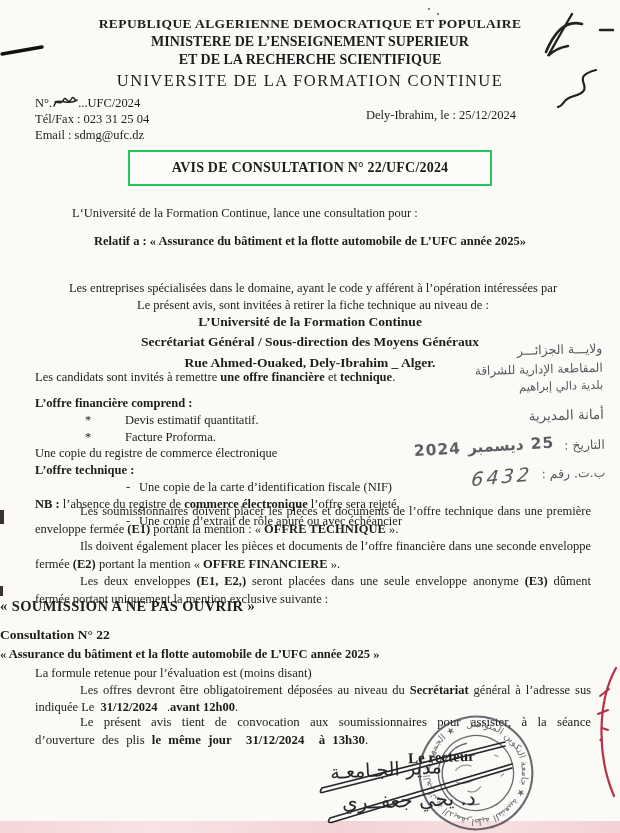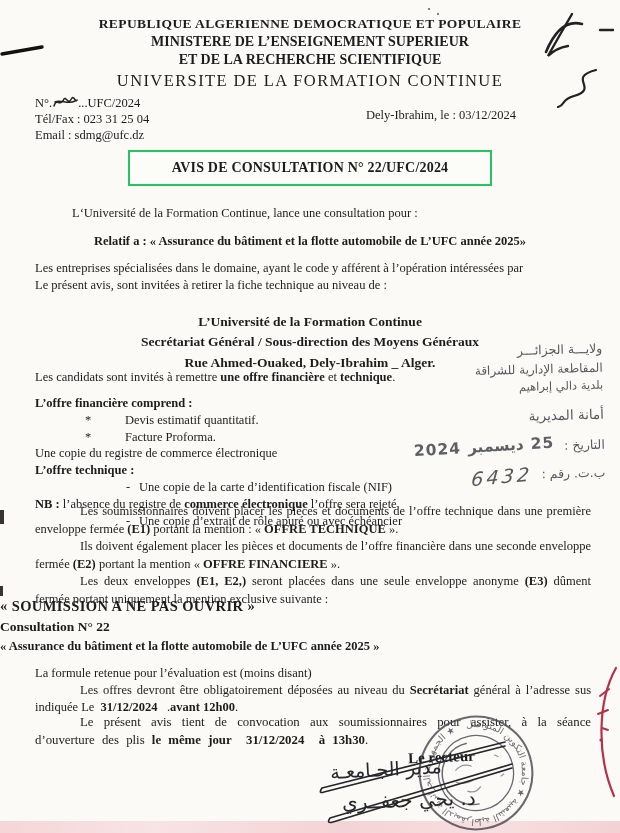--- a/index.html
+++ b/index.html
@@ -15,34 +15,34 @@
   
   .ref{position:absolute;left:35px;top:95px;font-size:12.5px;line-height:16px;}
   .ref-line{white-space:nowrap;}
   .date-line{position:absolute;left:366px;top:108px;font-size:12.5px;}
   
   .titlebox{position:absolute;left:128px;top:150px;width:352px;border:2px solid #22c55e;
             text-align:center;padding:8px 4px;font-weight:bold;font-size:14px;letter-spacing:.2px;
             background:rgba(255,255,255,.35);}
   .p-intro{position:absolute;left:72px;top:206px;font-size:12.5px;}
   .p-subject{position:absolute;left:0;right:0;top:234px;text-align:center;font-weight:bold;font-size:12.5px;}
-  .p-ent{position:absolute;left:35px;top:260px;width:556px;font-size:12.5px;line-height:1.38;}
+  .p-ent{position:absolute;left:35px;top:280px;width:556px;font-size:12.5px;line-height:1.38;text-align:center;}
   .addr{position:absolute;left:0;right:0;top:312px;text-align:center;font-weight:bold;font-size:13.5px;line-height:1.5;}
   .p-cand{position:absolute;left:35px;top:370px;font-size:12.5px;}
   
   .offers{position:absolute;left:35px;top:395px;font-size:12.5px;line-height:16.8px;}
   .bul1{display:inline-block;margin-left:50px;width:40px;}
   .bul2{display:inline-block;margin-left:82px;width:22px;text-align:center;}
   
   .envs{position:absolute;left:35px;top:503px;width:556px;font-size:12.5px;line-height:1.4;text-align:justify;}
   .envs p{margin:0;text-indent:45px;}
   
   .soum{position:absolute;left:0;right:0;top:598px;font-weight:bold;}
   .soum-l1{font-size:14.5px;letter-spacing:.4px;}
-  .soum-l2{font-size:13.5px;margin-top:4px;}
+  .soum-l2{font-size:13.5px;margin-top:12px;}
   .soum-l3{font-size:12.5px;margin-top:4px;}
   .p-eval{position:absolute;left:35px;top:666px;font-size:12.5px;}
   .p-dep{position:absolute;left:35px;top:682px;width:556px;font-size:12.5px;line-height:1.38;text-align:justify;text-indent:45px;margin:0;}
   .p-conv{position:absolute;left:35px;top:713px;width:556px;font-size:12.8px;line-height:1.42;text-align:justify;text-indent:45px;word-spacing:4px;margin:0;}
   .recteur{position:absolute;left:408px;top:749px;font-weight:bold;font-size:15px;transform:rotate(-2deg);z-index:6;}
   
   .registry{position:absolute;left:350px;top:343px;width:254px;direction:rtl;text-align:right;
             font-family:"DejaVu Sans",sans-serif;color:#3b3c44;opacity:.85;transform:rotate(-1.5deg);
             font-size:12.5px;line-height:1.5;z-index:5;}
   .rg-l2{font-size:12px;}
@@ -89,21 +89,21 @@
 
   <div class="ref">
     <div class="ref-line">
       <span>N°.</span><svg width="26" height="14" viewBox="0 0 26 14" style="vertical-align:-2px">
           <path d="M2 11 C5 2,8 13,12 4 C14 1,16 11,20 3 C22 1,24 8,25 5 M3 7 C9 4,16 10,23 6" fill="none" stroke="#222" stroke-width="1.5" stroke-linecap="round"></path>
         </svg><span>...UFC/2024</span>
     </div>
     <div>Tél/Fax : 023 31 25 04</div>
     <div>Email : sdmg@ufc.dz</div>
   </div>
-  <div class="date-line">Dely-Ibrahim, le : 03/12/2024</div>
+  <div class="date-line">Dely-Ibrahim, le : 25/12/2024</div>
 
   <div class="titlebox">AVIS DE CONSULTATION N° 22/UFC/2024</div>
 
   <div class="p-intro">L‘Université de la Formation Continue, lance une consultation pour :</div>
   <div class="p-subject">Relatif a : « Assurance du bâtiment et la flotte automobile de L’UFC année 2025»</div>
 
   <div class="p-ent">
     <div>Les entreprises spécialisées dans le domaine, ayant le code y afférent à l’opération intéressées par</div>
     <div>Le présent avis, sont invitées à retirer la fiche technique au niveau de :</div>
   </div>

